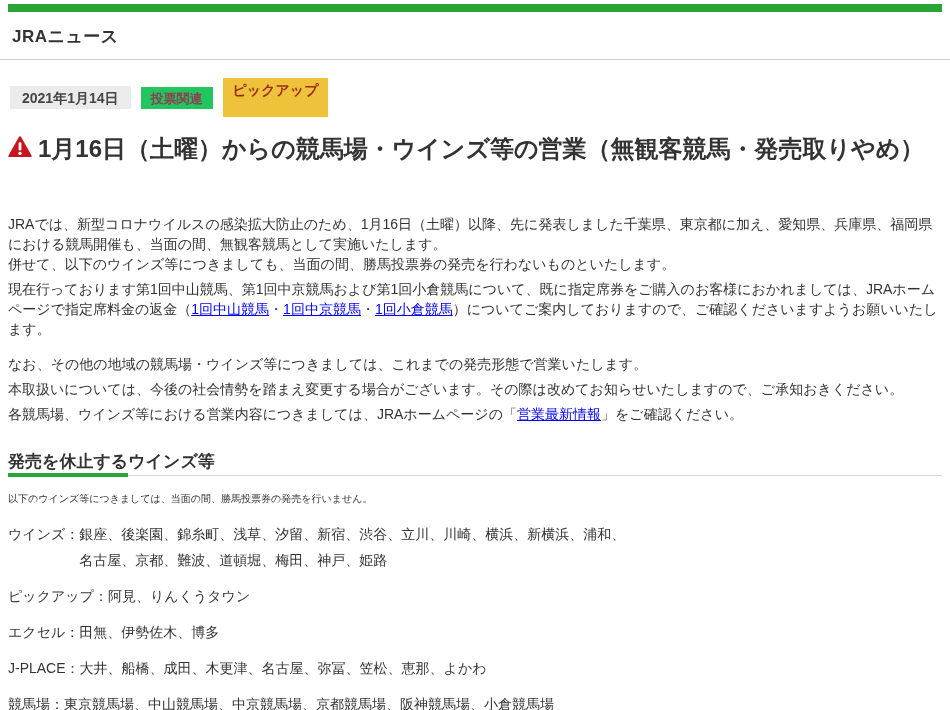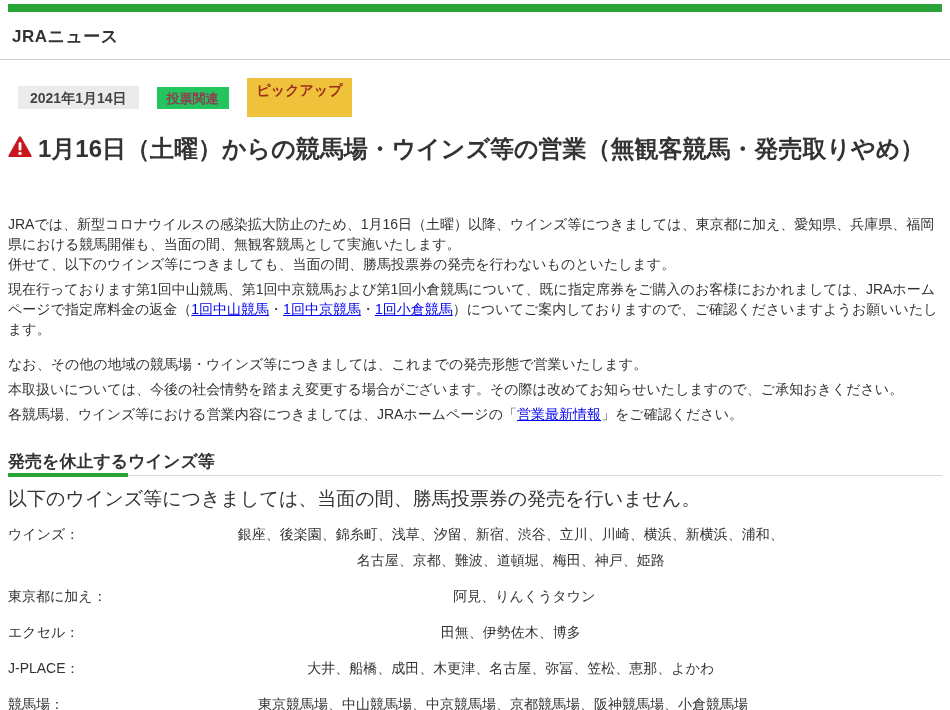--- a/index.html
+++ b/index.html
@@ -31,21 +31,20 @@
   .meta-row {
     display: flex;
     align-items: center;
     gap: 10px;
     margin: 18px 0 0 2px;
   }
   .badge {
     display: inline-block;
     font-weight: bold;
     line-height: 1;
-    margin-left: 8px;
   }
   .date-badge {
     background: #ebebeb;
     color: #444;
     font-size: 14px;
     padding: 5px 12px 4px;
   }
   .tag-pink {
     background: #22c55e;
     color: #8d4052;
@@ -88,31 +87,31 @@
     width: 120px; height: 4px;
     background: #2ba437;
   }
   .section-heading {
     margin: 0;
     font-size: 17px;
     font-weight: bold;
     color: #333;
   }
 
-  .lead-text { margin: 13px 0 0; font-size: 19px; line-height: 20px; }
+  .lead-text { margin: 13px 0 0; font-size: 10px; line-height: 20px; }
 
   .suspension-list { margin-top: 12px; }
   .list-row {
     display: flex;
     font-size: 14px;
     line-height: 26px;
     margin-bottom: 10px;
   }
   .list-label { white-space: nowrap; }
-  .list-content { flex: 1; text-align: center; }
+  .list-content { flex: 1; }
 </style>
 </head>
 <body>
 
 <div class="page">
 
   <div class="top-accent"></div>
 
   <h1 class="page-title">JRAニュース</h1>
 
@@ -128,21 +127,21 @@
     <span class="warn-icon">
       <svg width="24" height="22" viewBox="0 0 24 22" aria-hidden="true">
         <path d="M10.6 1.4 L0.6 19.3 Q-0.2 21 1.8 21 L22.2 21 Q24.2 21 23.4 19.3 L13.4 1.4 Q12 -1 10.6 1.4 Z" fill="#c8161e"></path>
         <rect x="10.6" y="6.2" width="2.8" height="8.2" rx="1.2" fill="#ffffff"></rect>
         <circle cx="12" cy="17.4" r="1.7" fill="#ffffff"></circle>
       </svg>
     </span><span>1月16日（土曜）からの競馬場・ウインズ等の営業（無観客競馬・発売取りやめ）</span>
   </h2>
 
   <p class="body-text">
-    <span>JRAでは、新型コロナウイルスの感染拡大防止のため、1月16日（土曜）以降、ウインズ等につきましては、東京都に加え、愛知県、兵庫県、福岡県における競馬開催も、当面の間、無観客競馬として実施いたします。</span><br>
+    <span>JRAでは、新型コロナウイルスの感染拡大防止のため、1月16日（土曜）以降、先に発表しました千葉県、東京都に加え、愛知県、兵庫県、福岡県における競馬開催も、当面の間、無観客競馬として実施いたします。</span><br>
     <span>併せて、以下のウインズ等につきましても、当面の間、勝馬投票券の発売を行わないものといたします。</span>
   </p>
 
   <p class="body-text gap-after">
     <span>現在行っております第1回中山競馬、第1回中京競馬および第1回小倉競馬について、既に指定席券をご購入のお客様におかれましては、JRAホームページで指定席料金の返金（</span><a class="text-link">1回中山競馬</a><span>・</span><a class="text-link">1回中京競馬</a><span>・</span><a class="text-link">1回小倉競馬</a><span>）についてご案内しておりますので、ご確認くださいますようお願いいたします。</span>
   </p>
 
   <p class="body-text">なお、その他の地域の競馬場・ウインズ等につきましては、これまでの発売形態で営業いたします。</p>
 
   <p class="body-text">本取扱いについては、今後の社会情勢を踏まえ変更する場合がございます。その際は改めてお知らせいたしますので、ご承知おきください。</p>
@@ -162,21 +161,21 @@
 
     <div class="list-row">
       <span class="list-label">ウインズ：</span>
       <span class="list-content">
         <span>銀座、後楽園、錦糸町、浅草、汐留、新宿、渋谷、立川、川崎、横浜、新横浜、浦和、</span><br>
         <span>名古屋、京都、難波、道頓堀、梅田、神戸、姫路</span>
       </span>
     </div>
 
     <div class="list-row">
-      <span class="list-label">東京都に加え：</span>
+      <span class="list-label">ピックアップ：</span>
       <span class="list-content">
         <span>阿見、りんくうタウン</span>
       </span>
     </div>
 
     <div class="list-row">
       <span class="list-label">エクセル：</span>
       <span class="list-content">
         <span>田無、伊勢佐木、博多</span>
       </span>

